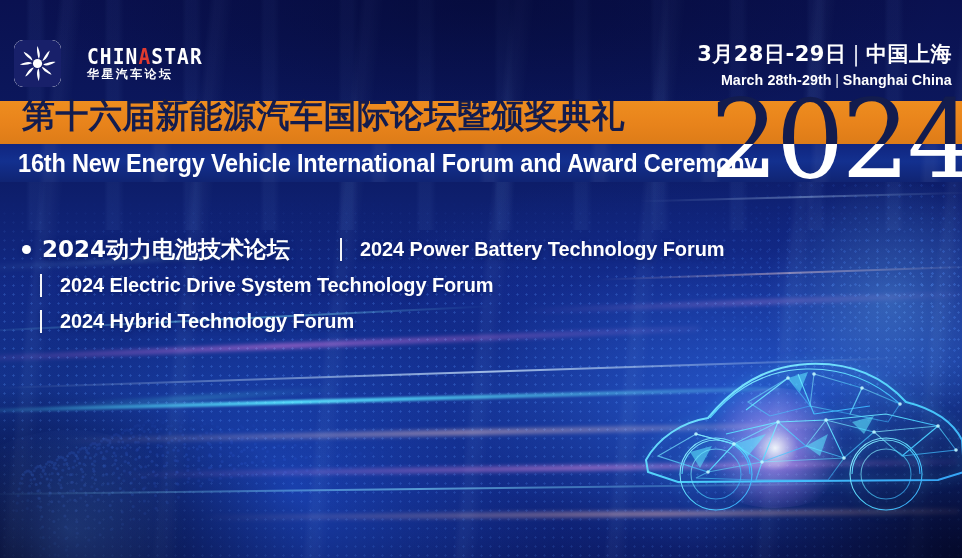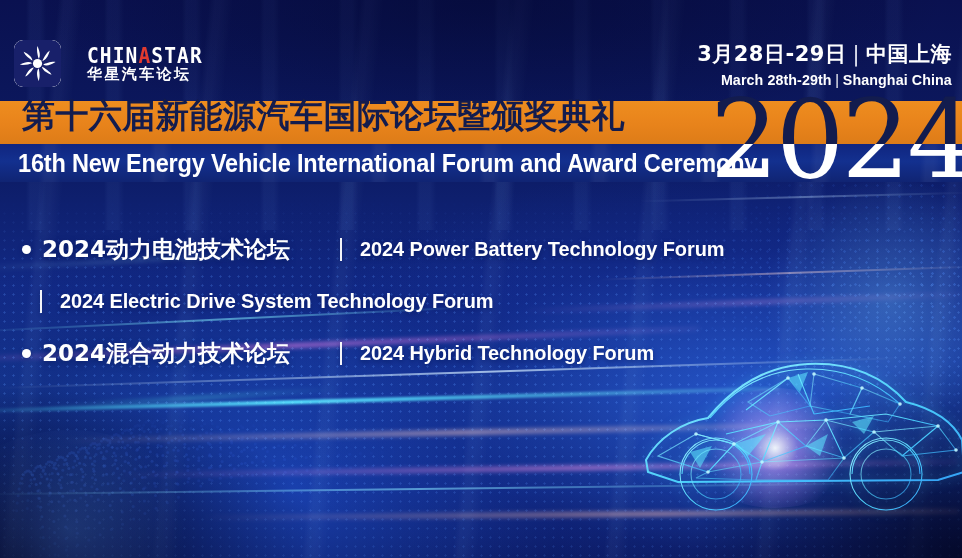--- a/index.html
+++ b/index.html
@@ -72,21 +72,21 @@
   .logo-wrap{position:absolute;left:14px;top:40px;display:flex;align-items:center;gap:26px;}
   .logo-mark{width:47px;height:47px;border-radius:9px;background:#fff;position:relative;overflow:hidden;flex:none;}
   .logo-text{display:flex;flex-direction:column;line-height:1;}
   .logo-en{
     font-size:21px;font-weight:700;letter-spacing:1.2px;color:#fff;
     font-family:"DejaVu Sans Mono","Liberation Mono",monospace;
     transform:scaleX(.93);transform-origin:left center;
   }
   .logo-en .accent{color:#e03a2f;}
   .logo-cn{
-    font-size:15px;font-weight:700;color:#fff;letter-spacing:2.4px;
+    font-size:12px;font-weight:700;color:#fff;letter-spacing:2.4px;
     font-family:"DejaVu Sans","Liberation Sans",sans-serif;
   }
 
   .datebox{position:absolute;right:10px;top:44px;text-align:right;line-height:1;}
   .date-cn{font-size:21px;font-weight:700;color:#fff;letter-spacing:.5px;font-family:"DejaVu Sans",sans-serif;}
   .date-cn .sep{font-weight:400;padding:0 6px;color:#e8eaf6;}
   .date-en{font-size:15.5px;font-weight:700;color:#fff;margin-top:7px;letter-spacing:.1px;transform:scaleX(.92);transform-origin:right center;}
   .date-en .sep{padding:0 4px;font-weight:400;}
 
   
@@ -124,21 +124,21 @@
     pointer-events:none;
   }
   .year svg{display:block;}
 
   
   .concurrent{position:absolute;left:22px;top:222px;z-index:5;}
   .concurrent-title{
     font-family:"DejaVu Sans",sans-serif;font-size:28px;font-weight:700;color:#fff;
     letter-spacing:1px;text-shadow:0 2px 6px rgba(0,20,80,.6);
   }
-  .forum-list{margin-top:12px;display:flex;flex-direction:column;gap:22px;}
+  .forum-list{margin-top:12px;display:flex;flex-direction:column;gap:6px;}
   .forum-row{display:flex;align-items:center;height:30px;}
   .bullet{width:9px;height:9px;border-radius:50%;background:#fff;flex:none;margin-right:11px;
           box-shadow:0 1px 4px rgba(0,20,80,.5);}
   .forum-cn{
     font-family:"DejaVu Sans",sans-serif;font-size:23px;font-weight:700;color:#fff;
     white-space:nowrap;text-shadow:0 2px 6px rgba(0,20,80,.55);
   }
   .forum-div{
     width:2px;height:23px;background:#fff;flex:none;opacity:.95;
     margin:0 18px;box-shadow:0 1px 4px rgba(0,20,80,.5);
@@ -1024,23 +1024,19 @@
             <span class="forum-cn">2024动力电池技术论坛</span>
           </div>
           <span class="forum-div"></span>
           <span class="forum-en">2024 Power Battery Technology Forum</span>
         </div>
         <div class="forum-row">
           <span class="forum-div"></span>
           <span class="forum-en">2024 Electric Drive System Technology Forum</span>
         </div>
         <div class="forum-row">
-          <div class="col-cn">
-            <span class="bullet"></span>
-            <span class="forum-cn">2024混合动力技术论坛</span>
-          </div>
           <span class="forum-div"></span>
           <span class="forum-en">2024 Hybrid Technology Forum</span>
         </div>
       </div>
   </div>
 
 </div>
 
 </body></html>

